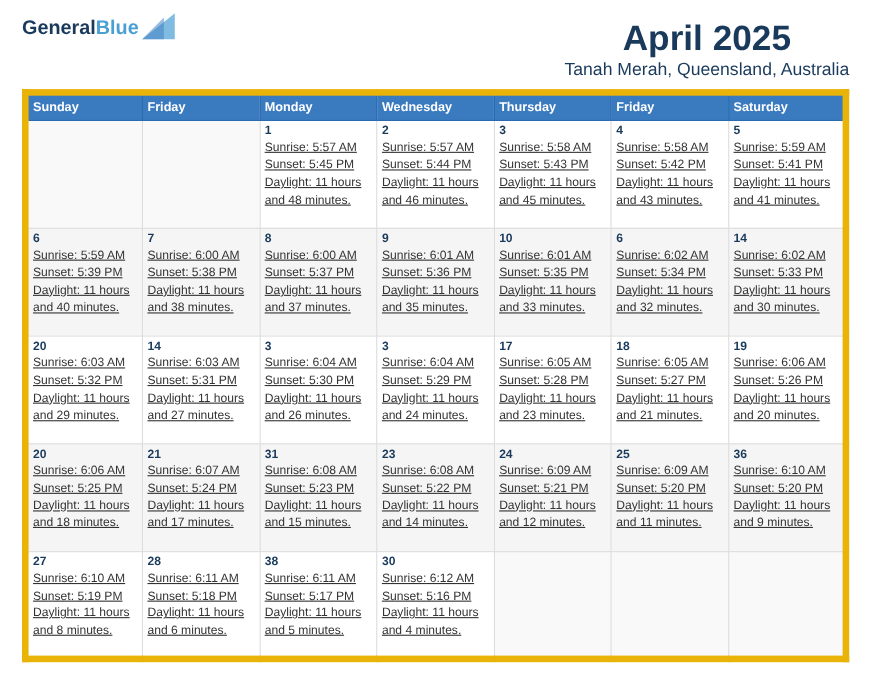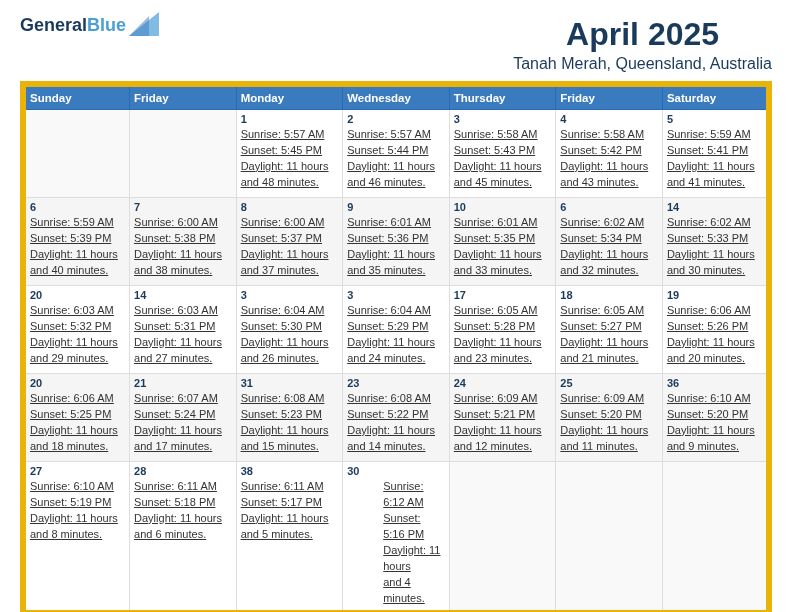--- a/index.html
+++ b/index.html
@@ -341,21 +341,21 @@
           </td>
           <td>
             <span class="day-num">38</span>
             <div class="day-info" style="white-space: pre-line;">Sunrise: 6:11 AM
 Sunset: 5:17 PM
 Daylight: 11 hours
 and 5 minutes.</div>
           </td>
           <td>
             <span class="day-num">30</span>
-            <div class="day-info" style="white-space: pre-line; margin-left: 36px;">Sunrise: 6:12 AM
+            <div class="day-info" style="white-space: pre-line;">Sunrise: 6:12 AM
 Sunset: 5:16 PM
 Daylight: 11 hours
 and 4 minutes.</div>
           </td>
           <td class="empty-cell"></td>
           <td class="empty-cell"></td>
           <td class="empty-cell"></td>
         </tr>
       </tbody>
   </table>

